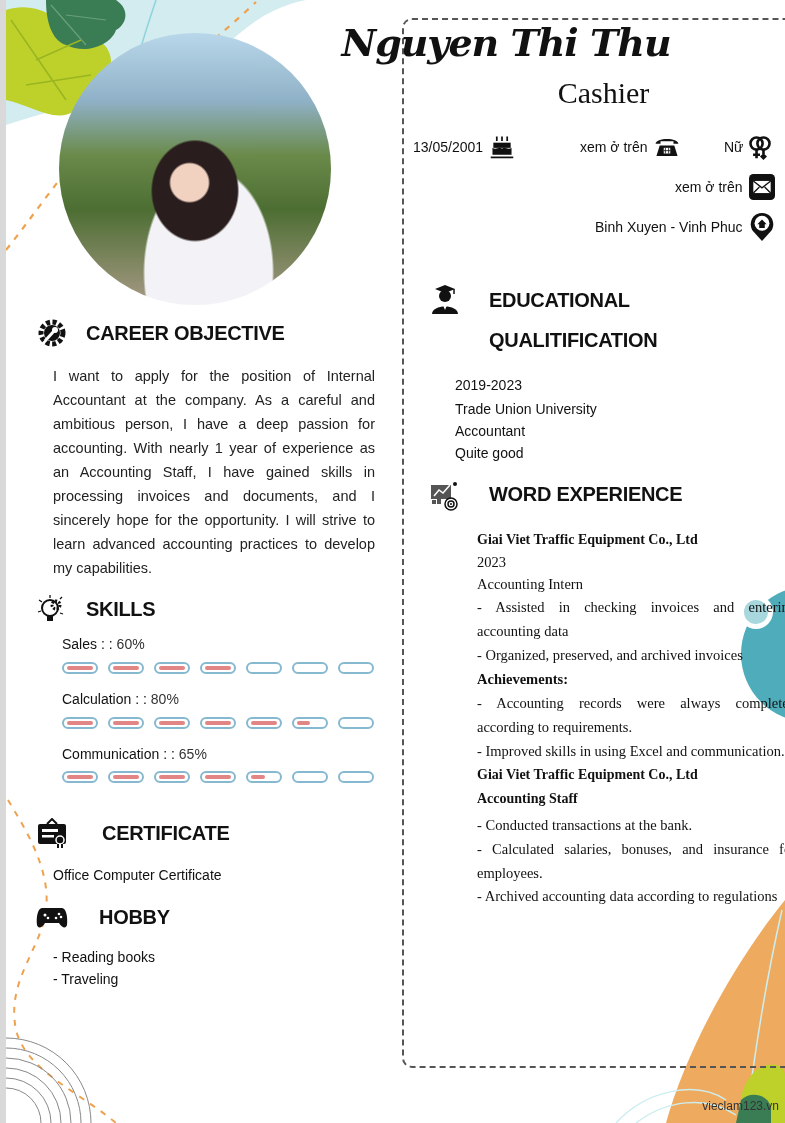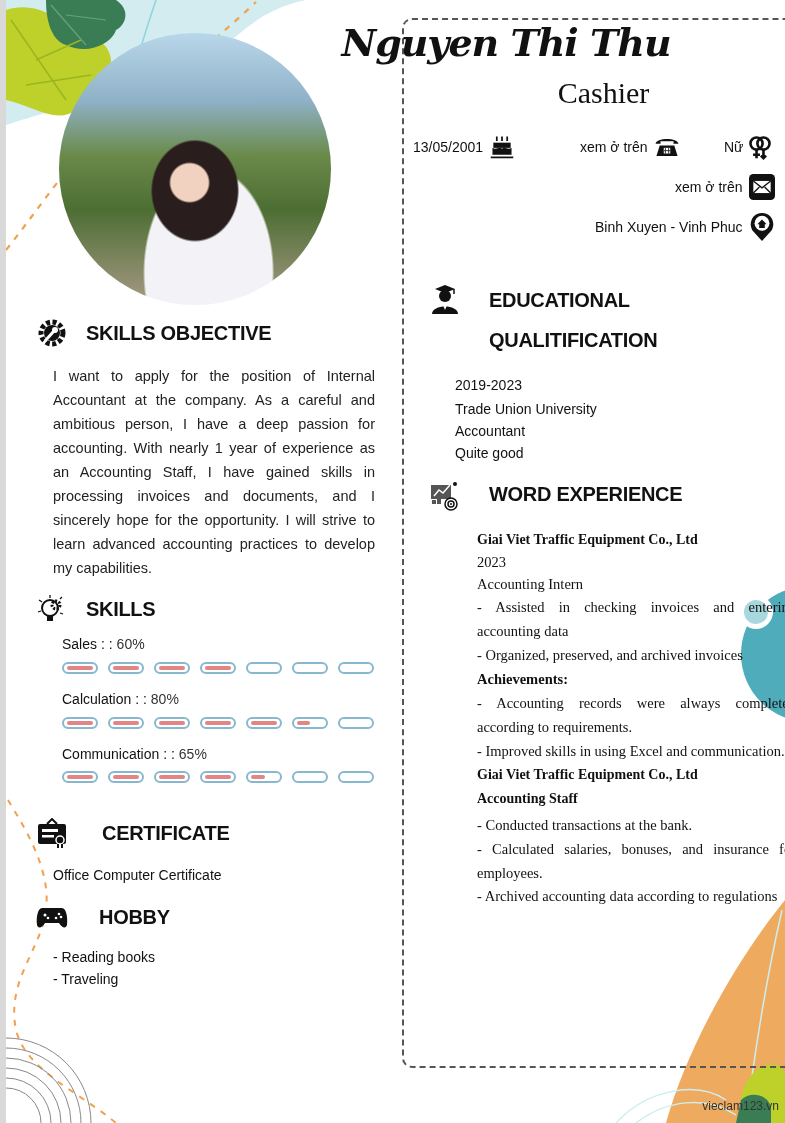--- a/index.html
+++ b/index.html
@@ -78,21 +78,21 @@
 
   <div class="sec-head" style="left:30px;top:317px">
     <span class="icon">
       <svg width="30" height="30" viewBox="0 0 30 30">
           <circle cx="15" cy="15" r="11" fill="none" stroke="#111" stroke-width="5" stroke-dasharray="4,2.5"></circle>
           <circle cx="15" cy="15" r="8" fill="#111"></circle>
           <path d="M8,23 L17,13" stroke="#fff" stroke-width="3"></path>
           <circle cx="18" cy="12" r="3" fill="#fff"></circle>
         </svg>
     </span>
-    <span class="title" style="margin-left:18px">SKILLS OBJECTIVE</span>
+    <span class="title" style="margin-left:18px">CAREER OBJECTIVE</span>
   </div>
   <div class="para" style="left:47px;top:364px;width:322px">I want to apply for the position of Internal Accountant at the company. As a careful and ambitious person, I have a deep passion for accounting. With nearly 1 year of experience as an Accounting Staff, I have gained skills in processing invoices and documents, and I sincerely hope for the opportunity. I will strive to learn advanced accounting practices to develop my capabilities.</div>
 
   <div class="sec-head" style="left:30px;top:593px">
     <span class="icon">
       <svg width="30" height="30" viewBox="0 0 30 30">
           <circle cx="13" cy="14" r="8" fill="none" stroke="#111" stroke-width="2"></circle>
           <circle cx="19" cy="11" r="4" fill="none" stroke="#111" stroke-width="3" stroke-dasharray="2,1.5"></circle>
           <rect x="10" y="22" width="6" height="5" fill="#111"></rect>
           <path d="M2,6 L5,8 M13,1 L13,4 M25,3 L23,5 M1,18 L4,17 M26,20 L23,19" stroke="#111" stroke-width="1.3"></path>

